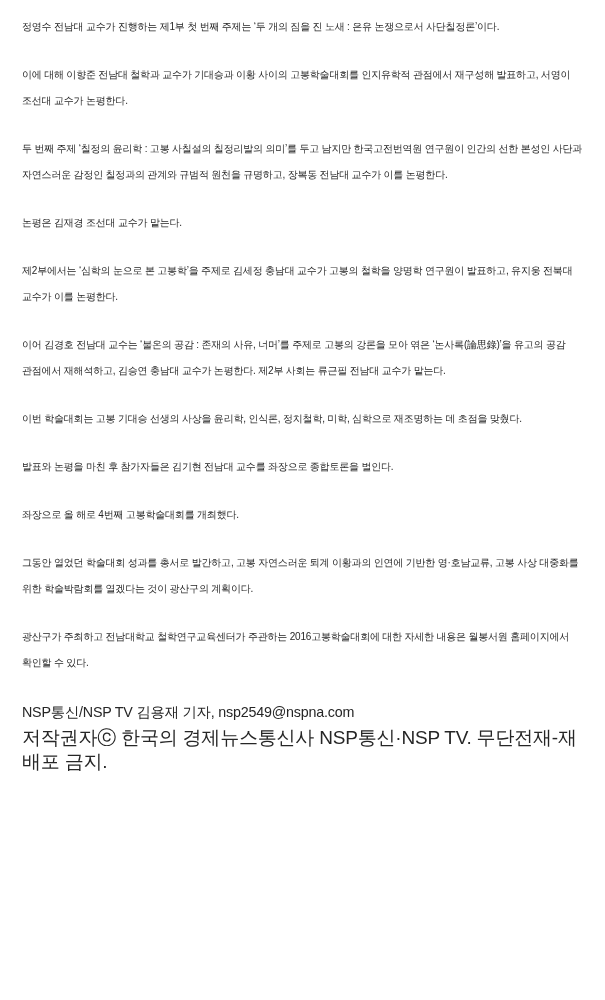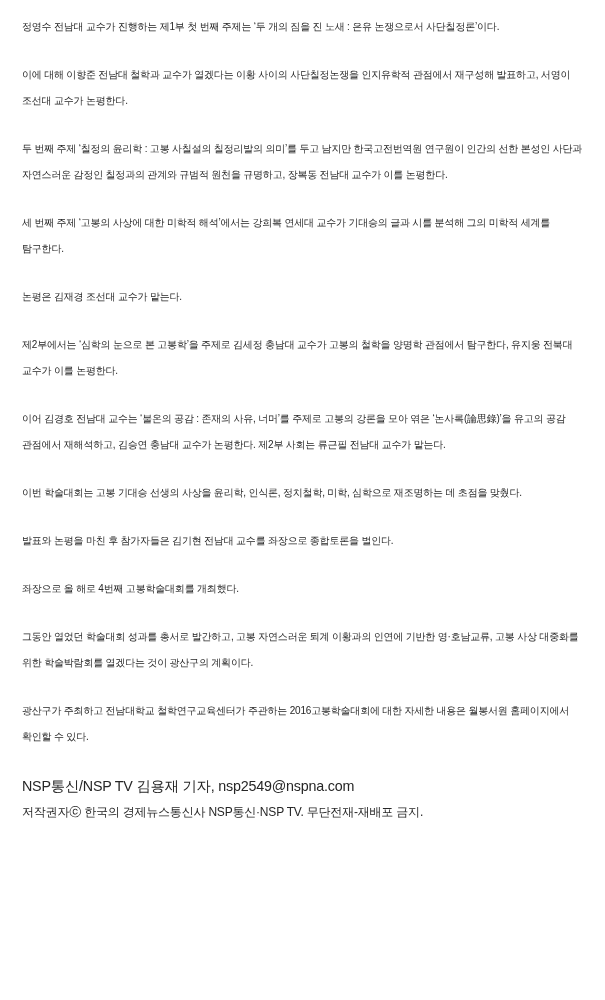--- a/index.html
+++ b/index.html
@@ -31,41 +31,40 @@
     margin-bottom: 0;
   }
   .byline {
     font-size: 14.3px;
     line-height: 24px;
     letter-spacing: -0.2px;
     margin: 0 0 2px 0;
     color: #262626;
   }
   .copyright {
-    font-size: 12px;
+    font-size: 19px;
     line-height: 24px;
     letter-spacing: -0.2px;
     margin: 0;
     color: #262626;
   }
   .footer-block {
     margin-top: 24px;
   }
 </style>
 </head>
 <body>
 
 <div class="article">
 
   <p class="para">정영수 전남대 교수가 진행하는 제1부 첫 번째 주제는 ‘두 개의 짐을 진 노새 : 은유 논쟁으로서 사단칠정론’이다.</p>
-  <p class="para">이에 대해 이향준 전남대 철학과 교수가 열겠다는 이황 사이의 사단칠정논쟁을 인지유학적 관점에서 재구성해 발표하고, 서영이 조선대 교수가 논평한다.</p>
+  <p class="para">이에 대해 이향준 전남대 철학과 교수가 기대승과 이황 사이의 고봉학술대회를 인지유학적 관점에서 재구성해 발표하고, 서영이 조선대 교수가 논평한다.</p>
   <p class="para">두 번째 주제 ‘칠정의 윤리학 : 고봉 사칠설의 칠정리발의 의미’를 두고 남지만 한국고전번역원 연구원이 인간의 선한 본성인 사단과 자연스러운 감정인 칠정과의 관계와 규범적 원천을 규명하고, 장복동 전남대 교수가 이를 논평한다.</p>
-  <p class="para">세 번째 주제 ‘고봉의 사상에 대한 미학적 해석’에서는 강희복 연세대 교수가 기대승의 글과 시를 분석해 그의 미학적 세계를 탐구한다.</p>
   <p class="para">논평은 김재경 조선대 교수가 맡는다.</p>
-  <p class="para">제2부에서는 ‘심학의 눈으로 본 고봉학’을 주제로 김세정 충남대 교수가 고봉의 철학을 양명학 관점에서 탐구한다, 유지웅 전북대 교수가 이를 논평한다.</p>
+  <p class="para">제2부에서는 ‘심학의 눈으로 본 고봉학’을 주제로 김세정 충남대 교수가 고봉의 철학을 양명학 연구원이 발표하고, 유지웅 전북대 교수가 이를 논평한다.</p>
   <p class="para">이어 김경호 전남대 교수는 ‘불온의 공감 : 존재의 사유, 너머’를 주제로 고봉의 강론을 모아 엮은 ‘논사록(論思錄)’을 유고의 공감 관점에서 재해석하고, 김승연 충남대 교수가 논평한다. 제2부 사회는 류근필 전남대 교수가 맡는다.</p>
   <p class="para">이번 학술대회는 고봉 기대승 선생의 사상을 윤리학, 인식론, 정치철학, 미학, 심학으로 재조명하는 데 초점을 맞췄다.</p>
   <p class="para">발표와 논평을 마친 후 참가자들은 김기현 전남대 교수를 좌장으로 종합토론을 벌인다.</p>
   <p class="para">좌장으로 올 해로 4번째 고봉학술대회를 개최했다.</p>
   <p class="para">그동안 열었던 학술대회 성과를 총서로 발간하고, 고봉 자연스러운 퇴계 이황과의 인연에 기반한 영·호남교류, 고봉 사상 대중화를 위한 학술박람회를 열겠다는 것이 광산구의 계획이다.</p>
   <p class="para">광산구가 주최하고 전남대학교 철학연구교육센터가 주관하는 2016고봉학술대회에 대한 자세한 내용은 월봉서원 홈페이지에서 확인할 수 있다.</p>
 
   <div class="footer-block">
     <p class="byline">NSP통신/NSP TV 김용재 기자, nsp2549@nspna.com</p>
     <p class="copyright">저작권자ⓒ 한국의 경제뉴스통신사 NSP통신·NSP TV. 무단전재-재배포 금지.</p>

